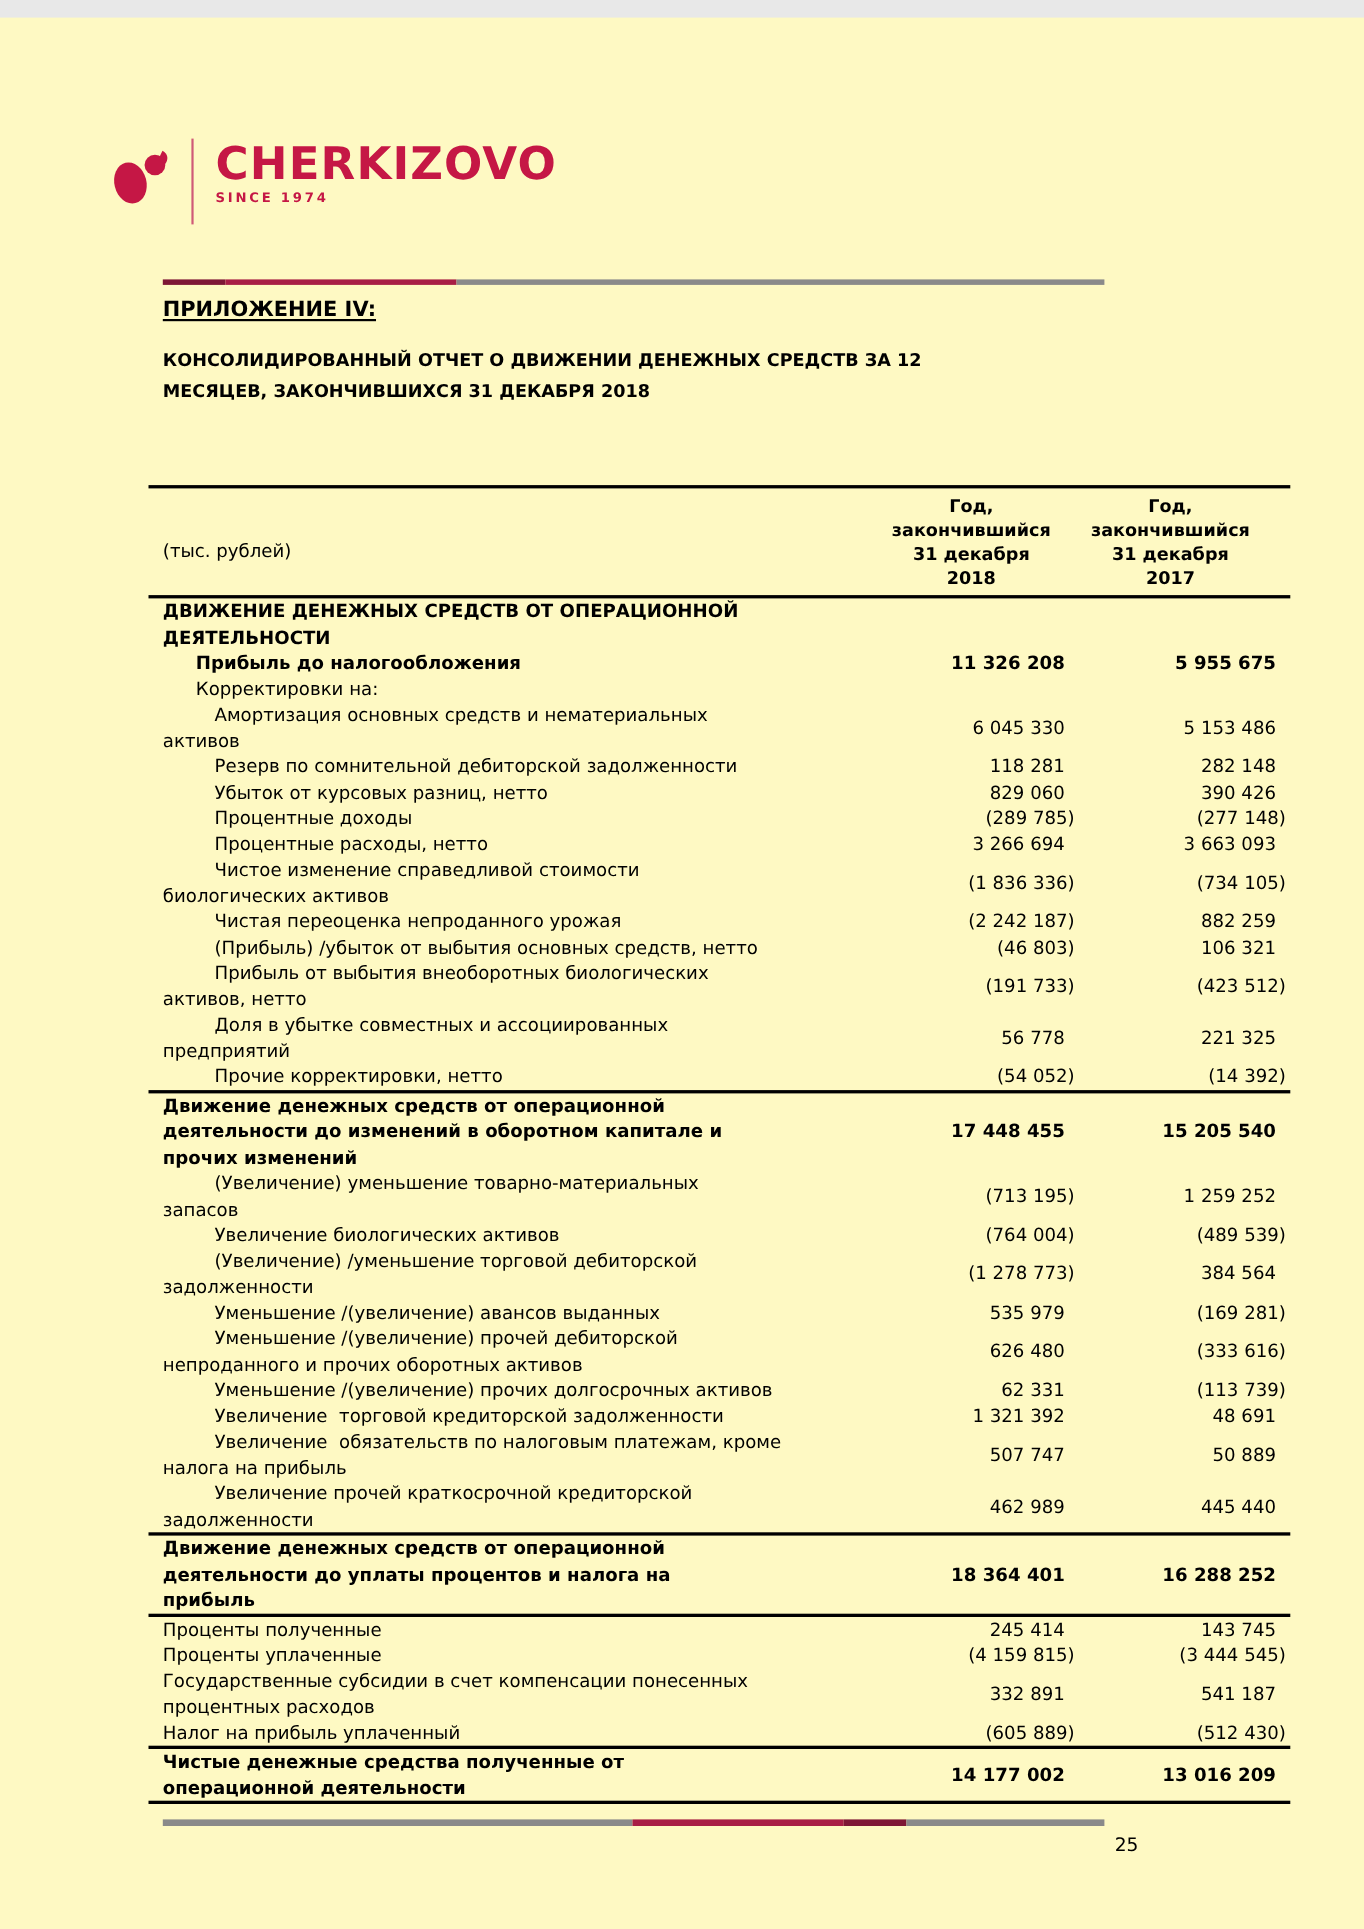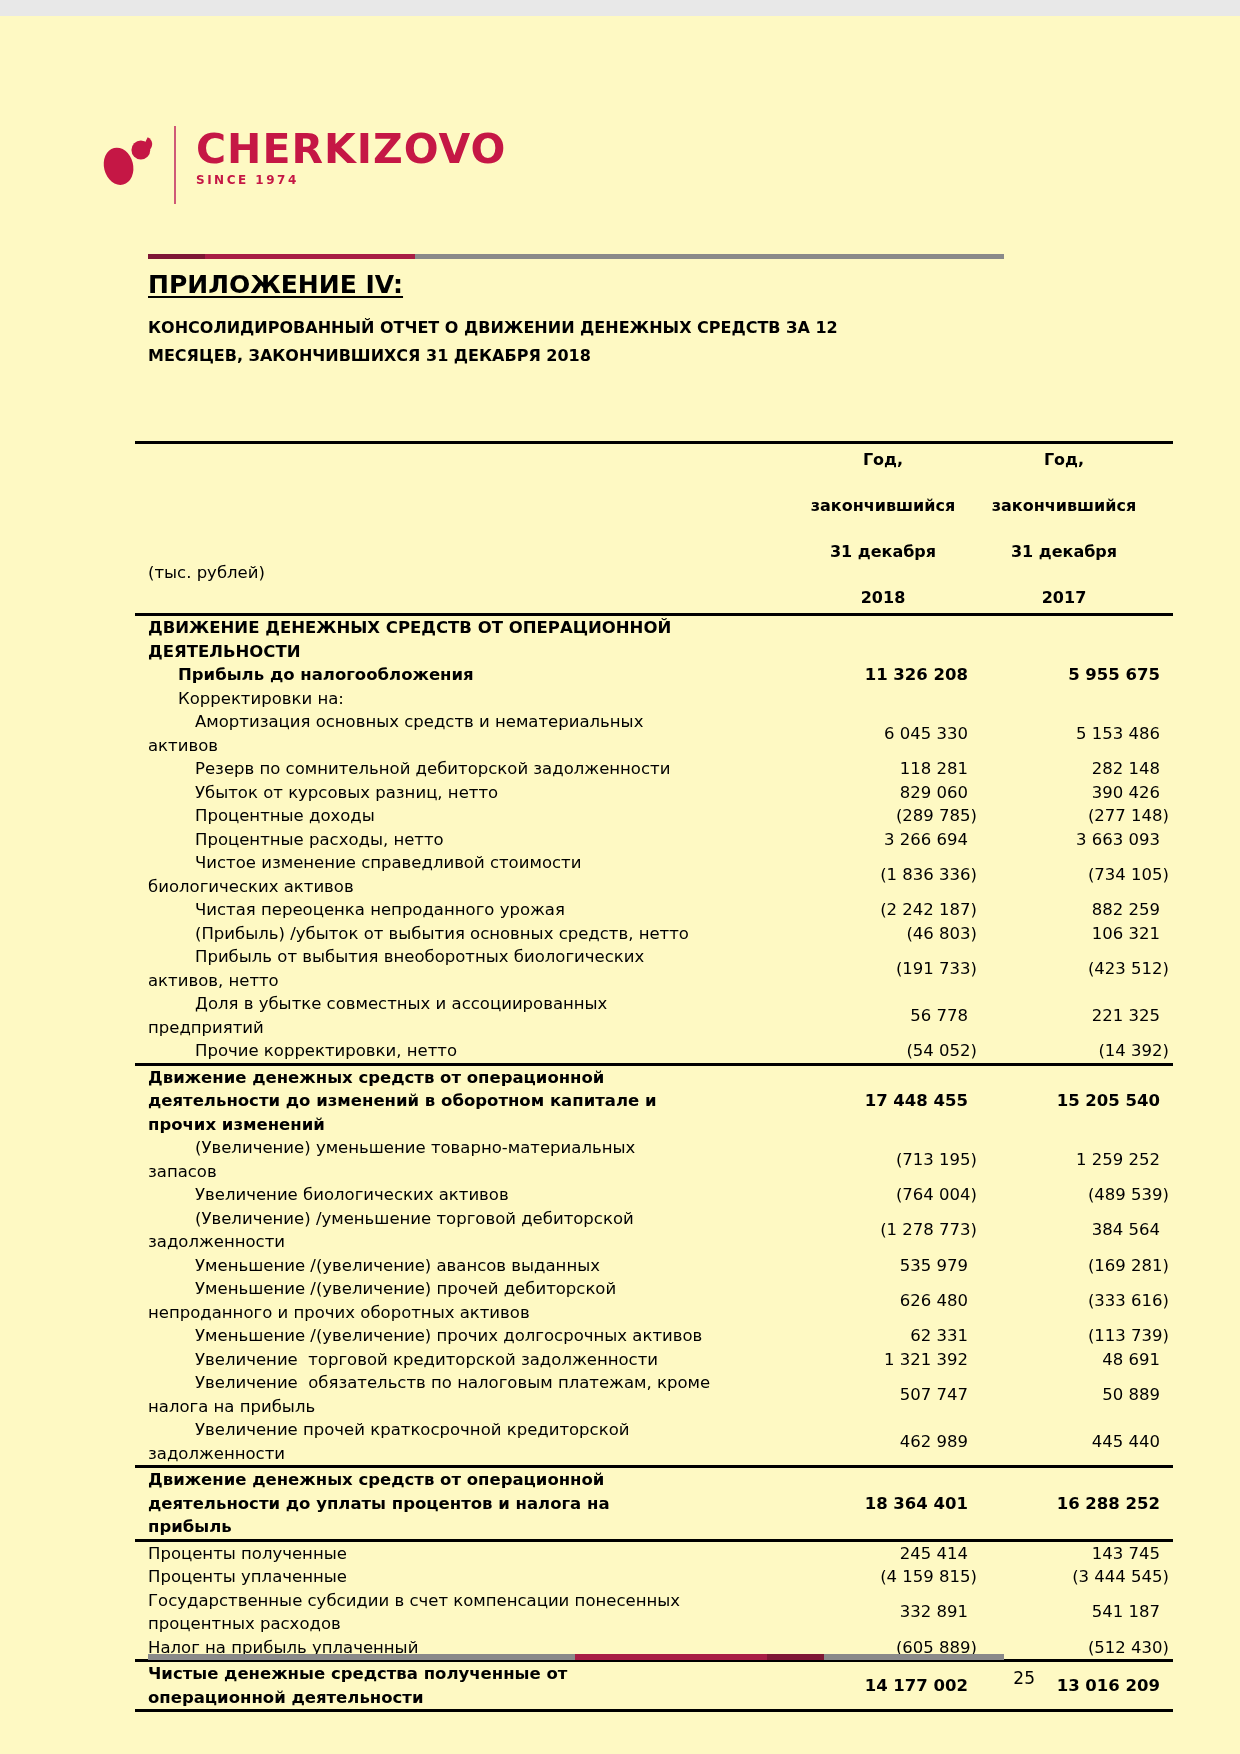--- a/index.html
+++ b/index.html
@@ -23,33 +23,33 @@
   .rule-top { top:238px; height:5px; }
   .rule-bottom { top:1638px; height:6px; }
   .seg { height:100%; }
   .seg.dark { background:#7E1735; }
   .seg.red  { background:#A81E45; }
   .seg.gray { background:#8a8a8a; }
 
   
   .appendix {
     position:absolute; left:148px; top:254px;
-    font-size:25px; font-weight:bold;
+    font-size:19px; font-weight:bold;
     text-decoration:underline; text-decoration-thickness:2px; text-underline-offset:3px;
   }
   .heading {
     position:absolute; left:148px; top:298px; width:940px;
     font-size:16px; font-weight:bold; line-height:28px; white-space:pre-line;
   }
 
   
   .table { position:absolute; left:135px; top:425px; width:1038px; font-size:16.5px; line-height:23.5px; }
   .thead { display:flex; border-top:3px solid #000; border-bottom:3px solid #000; padding:5px 13px 4px 13px; }
   .unit  { flex:1; align-self:flex-end; padding-bottom:25px; }
-  .ycol  { display:flex; flex-direction:column; align-items:center; font-weight:bold; font-size:16px; line-height:22px;gap:24px; }
+  .ycol  { display:flex; flex-direction:column; align-items:center; font-weight:bold; font-size:16px; line-height:22px; }
   .y1 { width:170px; } .y2 { width:192px; }
 
   .row { display:flex; align-items:center; padding:0 13px; }
   .row.bt { border-top:3px solid #000; }
   .row.bb { border-bottom:3px solid #000; }
   .row.b  { font-weight:bold; }
   .lbl { flex:1; white-space:pre-wrap; }
   .i1 .lbl { text-indent:30px; }
   .i2 .lbl { text-indent:47px; }
   .v1 { width:170px; text-align:right; }

